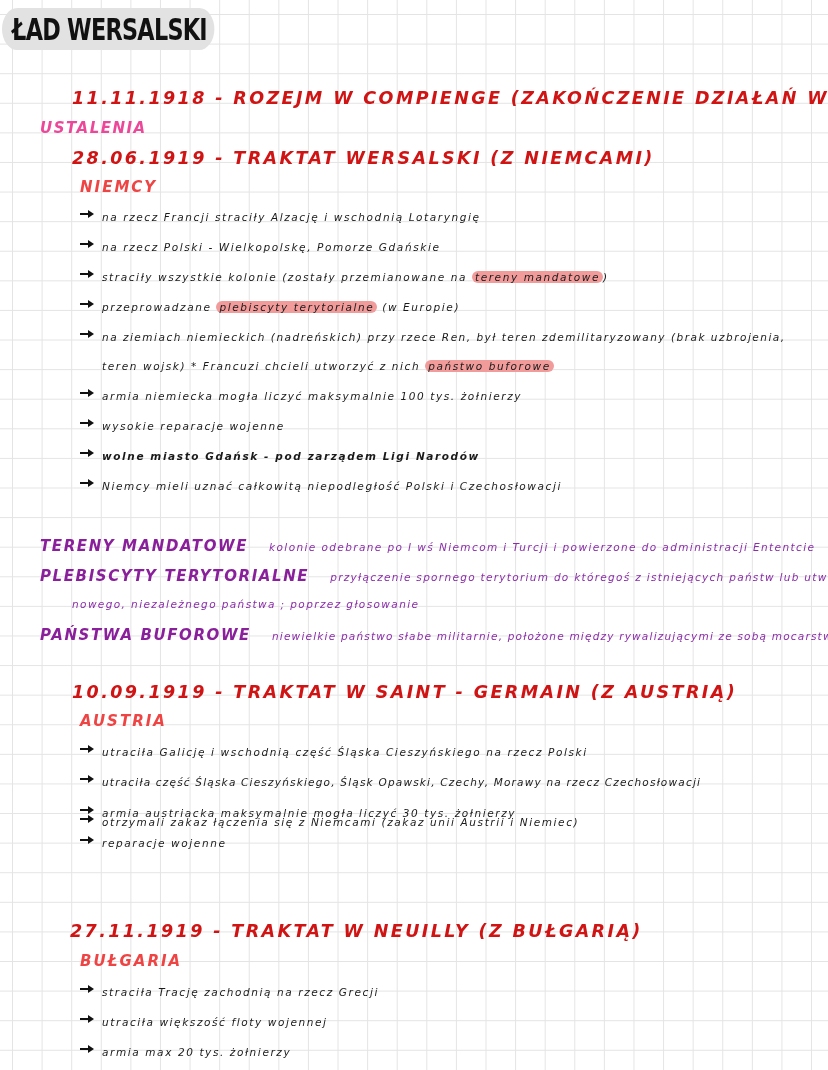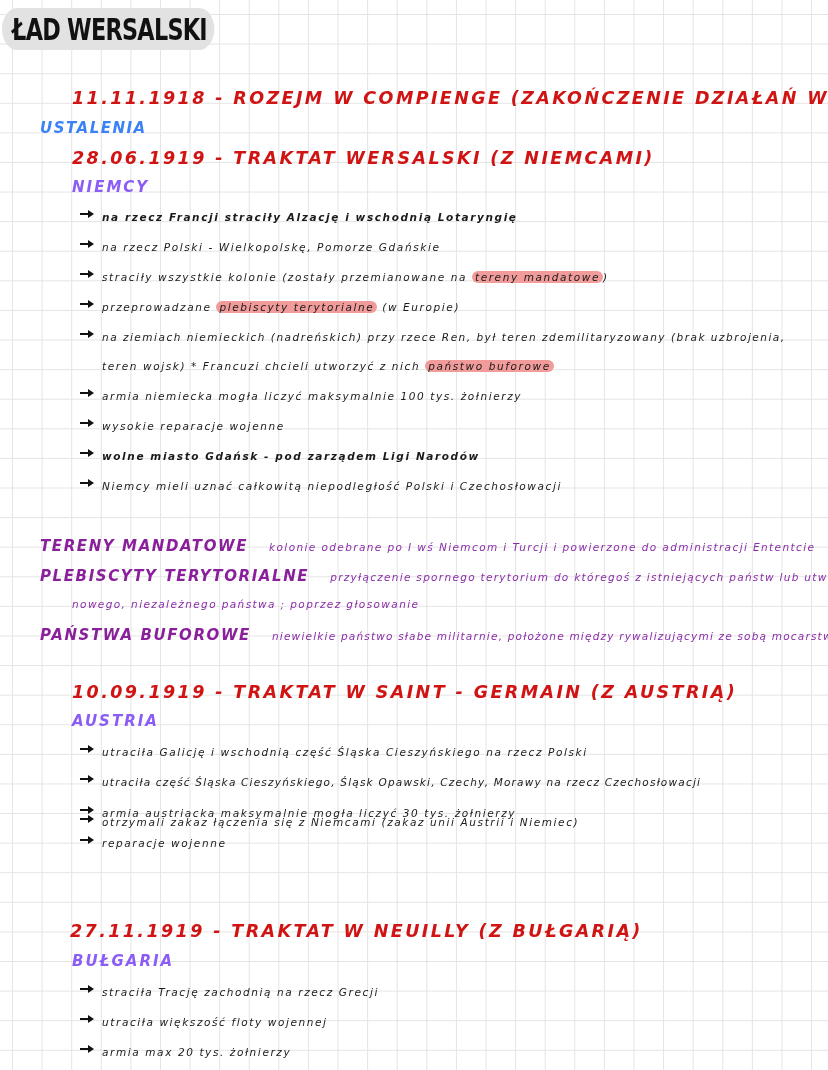--- a/index.html
+++ b/index.html
@@ -19,26 +19,26 @@
     background: #e2e2e2; border-radius: 21px;
     font-family: "DejaVu Sans", sans-serif; font-size: 31px; font-weight: bold;
     color: #111; line-height: 42px; letter-spacing: -1px;
     transform: scaleX(0.72); transform-origin: left center;
   }
   .h-red {
     color: #d01414; font-weight: bold; font-style: italic;
     font-size: 17.5px; letter-spacing: 2.4px; text-transform: uppercase;
   }
   .h-blue {
-    color: #3b82f6; font-weight: bold; font-style: italic;
+    color: #ec4899; font-weight: bold; font-style: italic;
     font-size: 15px; letter-spacing: 1.5px;
   }
   .h-black {
-    color: #8b5cf6; font-weight: bold; font-style: italic;
-    font-size: 15px; letter-spacing: 2px;
+    color: #ef4444; font-weight: bold; font-style: italic;
+    font-size: 15px; letter-spacing: 2px; margin-left: 8px;
   }
   .item {
     color: #1a1a1a; font-style: italic; font-size: 10.5px; letter-spacing: 1.6px;
   }
   .arrow {
     display: inline-block; width: 14px; height: 8px; position: relative; margin-right: 8px;
     vertical-align: 3px;
   }
   .arrow::before {
     content: ""; position: absolute; left: 0; top: 3px; width: 10px; height: 1.6px; background: #111;
@@ -62,21 +62,21 @@
 
 <div class="abs title-pill">ŁAD WERSALSKI</div>
 
 <div class="abs h-red" style="left:72px; top:88px;">11.11.1918 - ROZEJM W COMPIENGE (ZAKOŃCZENIE DZIAŁAŃ WOJENNYCH)</div>
 
 <div class="abs h-blue" style="left:40px; top:119px;">USTALENIA</div>
 
 <div class="abs h-red" style="left:72px; top:148px;">28.06.1919 - TRAKTAT WERSALSKI (Z NIEMCAMI)</div>
 <div class="abs h-black" style="left:72px; top:178px;">NIEMCY</div>
 
-<div class="abs item" style="left:80px; top:210px;font-weight:bold;">
+<div class="abs item" style="left:80px; top:210px;">
   <span class="arrow"></span><span>na rzecz Francji straciły Alzację i wschodnią Lotaryngię</span>
 </div>
 <div class="abs item" style="left:80px; top:240px;">
   <span class="arrow"></span><span>na rzecz Polski - Wielkopolskę, Pomorze Gdańskie</span>
 </div>
 <div class="abs item" style="left:80px; top:270px;">
   <span class="arrow"></span><span>straciły wszystkie kolonie (zostały przemianowane na </span><span class="hl">tereny mandatowe</span><span>)</span>
 </div>
 <div class="abs item" style="left:80px; top:300px;">
   <span class="arrow"></span><span>przeprowadzane </span><span class="hl">plebiscyty terytorialne</span><span> (w Europie)</span>

